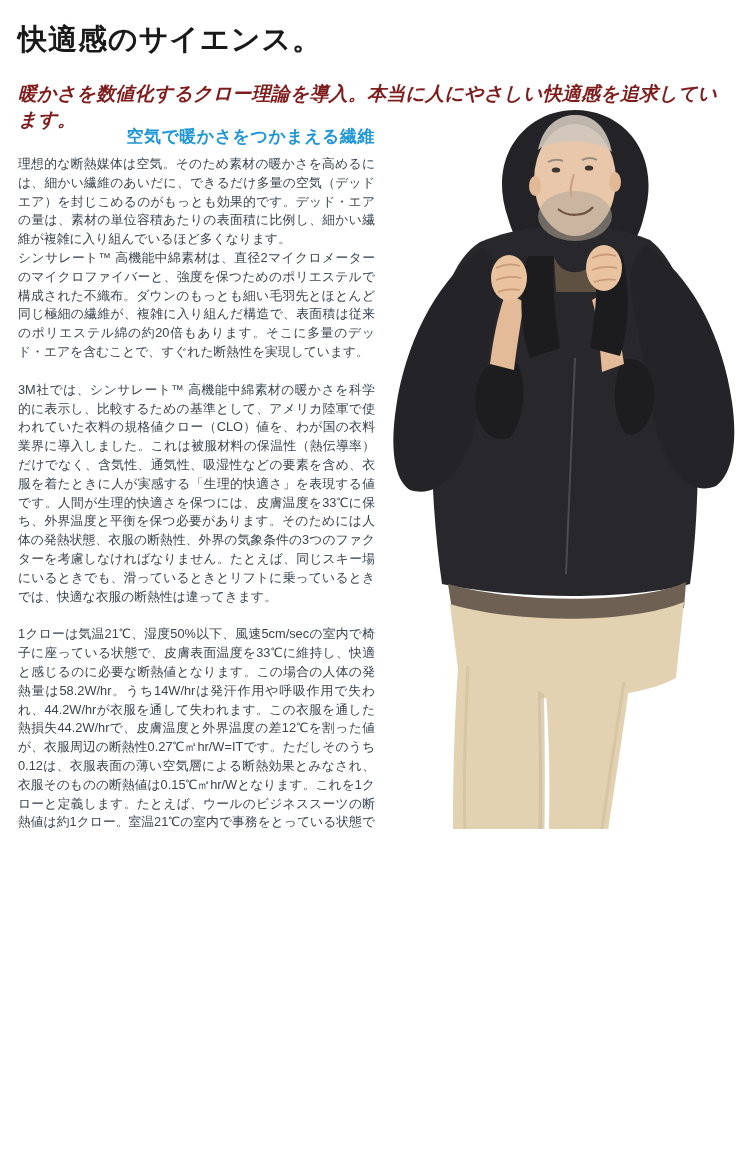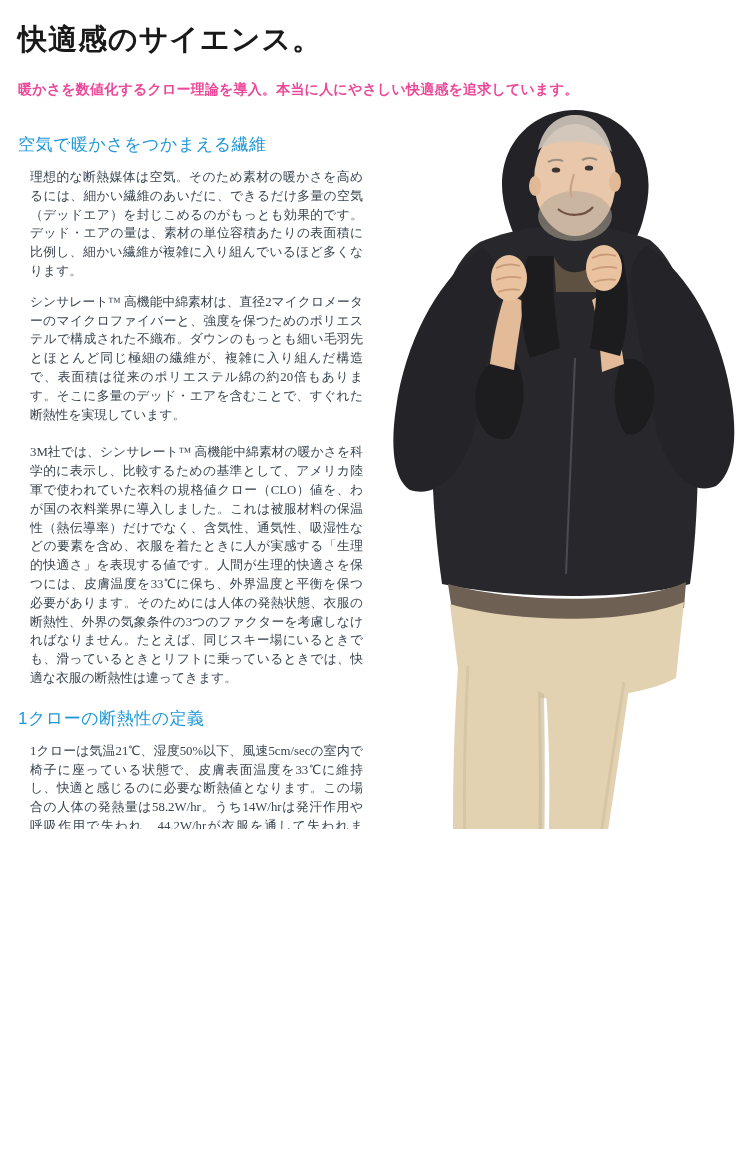--- a/index.html
+++ b/index.html
@@ -3,26 +3,26 @@
 <meta charset="utf-8">
 <style>
   :root{ --accent:#1e97d7; --red:#e60012; --heat:#ee3a4e; --ink:#3a4550; }
   *{ box-sizing:border-box; }
   html,body{ margin:0; padding:0; background:#fff; }
   .page{ position:relative; width:740px; height:829px; background:#fff; overflow:hidden;
          font-family:"Liberation Sans","DejaVu Sans",sans-serif; }
   .header{ position:absolute; left:18px; top:20px; width:700px; }
   .title{ margin:0; font-family:"Liberation Serif","DejaVu Serif",serif; font-weight:600;
           font-size:29px; letter-spacing:1px; color:#191919; }
-  .subtitle{ margin:21px 0 0 0; font-size:14px; font-weight:bold; color:#ec4899; letter-spacing:0.2px; }
+  .subtitle{ margin:21px 0 0 0; font-size:19px; font-weight:bold; color:#7f1d1d; letter-spacing:0.2px;font-style:italic; }
   .text-col{ position:absolute; left:18px; top:121px; width:357px; }
   section{ margin-bottom:19px; }
-  h2{ margin:12px 0 7px 0; font-size:17px; font-weight:normal; color:var(--accent); letter-spacing:0.5px; }
+  h2{ margin:4px 0 7px 0; font-size:17px; font-weight:bold; color:var(--accent); letter-spacing:0.5px;text-align:right; }
   h2 sup{ font-size:10px; }
-  .text-col p{ margin:12px; font-family:Liberation Serif, serif;
+  .text-col p{ margin:0; font-family:Liberation Sans, sans-serif;
                font-size:12.8px; line-height:1.47; color:var(--ink); text-align:justify; }
   .diagram{ position:absolute; left:55px; top:954px; width:240px; height:190px; }
   .photo{ position:absolute; left:388px; top:106px; width:352px; height:1063px; }
   svg text{ font-family:"Liberation Sans","DejaVu Sans",sans-serif; }
 </style>
 </head>
 <body>
 
 <div class="page">
 
@@ -36,21 +36,20 @@
       <h2>空気で暖かさをつかまえる繊維</h2>
       <p>理想的な断熱媒体は空気。そのため素材の暖かさを高めるには、細かい繊維のあいだに、できるだけ多量の空気（デッドエア）を封じこめるのがもっとも効果的です。デッド・エアの量は、素材の単位容積あたりの表面積に比例し、細かい繊維が複雑に入り組んでいるほど多くなります。</p>
       <p>シンサレート™ 高機能中綿素材は、直径2マイクロメーターのマイクロファイバーと、強度を保つためのポリエステルで構成された不織布。ダウンのもっとも細い毛羽先とほとんど同じ極細の繊維が、複雑に入り組んだ構造で、表面積は従来のポリエステル綿の約20倍もあります。そこに多量のデッド・エアを含むことで、すぐれた断熱性を実現しています。</p>
     </section>
 
     <section>
       <p>3M社では、シンサレート™ 高機能中綿素材の暖かさを科学的に表示し、比較するための基準として、アメリカ陸軍で使われていた衣料の規格値クロー（CLO）値を、わが国の衣料業界に導入しました。これは被服材料の保温性（熱伝導率）だけでなく、含気性、通気性、吸湿性などの要素を含め、衣服を着たときに人が実感する「生理的快適さ」を表現する値です。人間が生理的快適さを保つには、皮膚温度を33℃に保ち、外界温度と平衡を保つ必要があります。そのためには人体の発熱状態、衣服の断熱性、外界の気象条件の3つのファクターを考慮しなければなりません。たとえば、同じスキー場にいるときでも、滑っているときとリフトに乗っているときでは、快適な衣服の断熱性は違ってきます。</p>
     </section>
 
     <section>
-      <h2>1クローの断熱性の定義</h2>
       <p>1クローは気温21℃、湿度50%以下、風速5cm/secの室内で椅子に座っている状態で、皮膚表面温度を33℃に維持し、快適と感じるのに必要な断熱値となります。この場合の人体の発熱量は58.2W/hr。うち14W/hrは発汗作用や呼吸作用で失われ、44.2W/hrが衣服を通して失われます。この衣服を通した熱損失44.2W/hrで、皮膚温度と外界温度の差12℃を割った値が、衣服周辺の断熱性0.27℃㎡hr/W=ITです。ただしそのうち0.12は、衣服表面の薄い空気層による断熱効果とみなされ、衣服そのものの断熱値は0.15℃㎡hr/Wとなります。これを1クローと定義します。たとえば、ウールのビジネススーツの断熱値は約1クロー。室温21℃の室内で事務をとっている状態で快適となります。また、-20℃の外気の中に直立している人は、4.3クローの衣服を着ていれば快適ですが、もっと寒い-32℃でもスキーなどの激しいスポーツをしていると発熱量が多く、2クローの衣服を着ていれば快適ということになります。</p>
     </section>
 
     <section>
       <h2><span>画像でも確認できる1.5〜2倍</span><sup>※</sup><span>エアの量は</span></h2>
       <p>シンサレート™ 高機能中綿素材は同じ厚さなら1.5〜2倍暖かく、同じ暖かさを保つには約半分の厚さで充分となります。この暖かさは実際に目で確かめることができます。あらかじめ温められたサーマル・マネキンの向って左半分にシンサレート™高機能中綿、右半分にポリエステルのスキージャケットを着せ、サーモグラフィ（左ページ参照）で見ると、表面温度の違いが色調パターンで表れ、熱損失量の大小がはっきりわかります。スリーエム ジャパンは、サーモグラフィを衣料業界ではじめて導入し、デザイン段階から衣料の断熱性について科学的な分析を行っています。</p>
 
     </section>
   </div>
 

